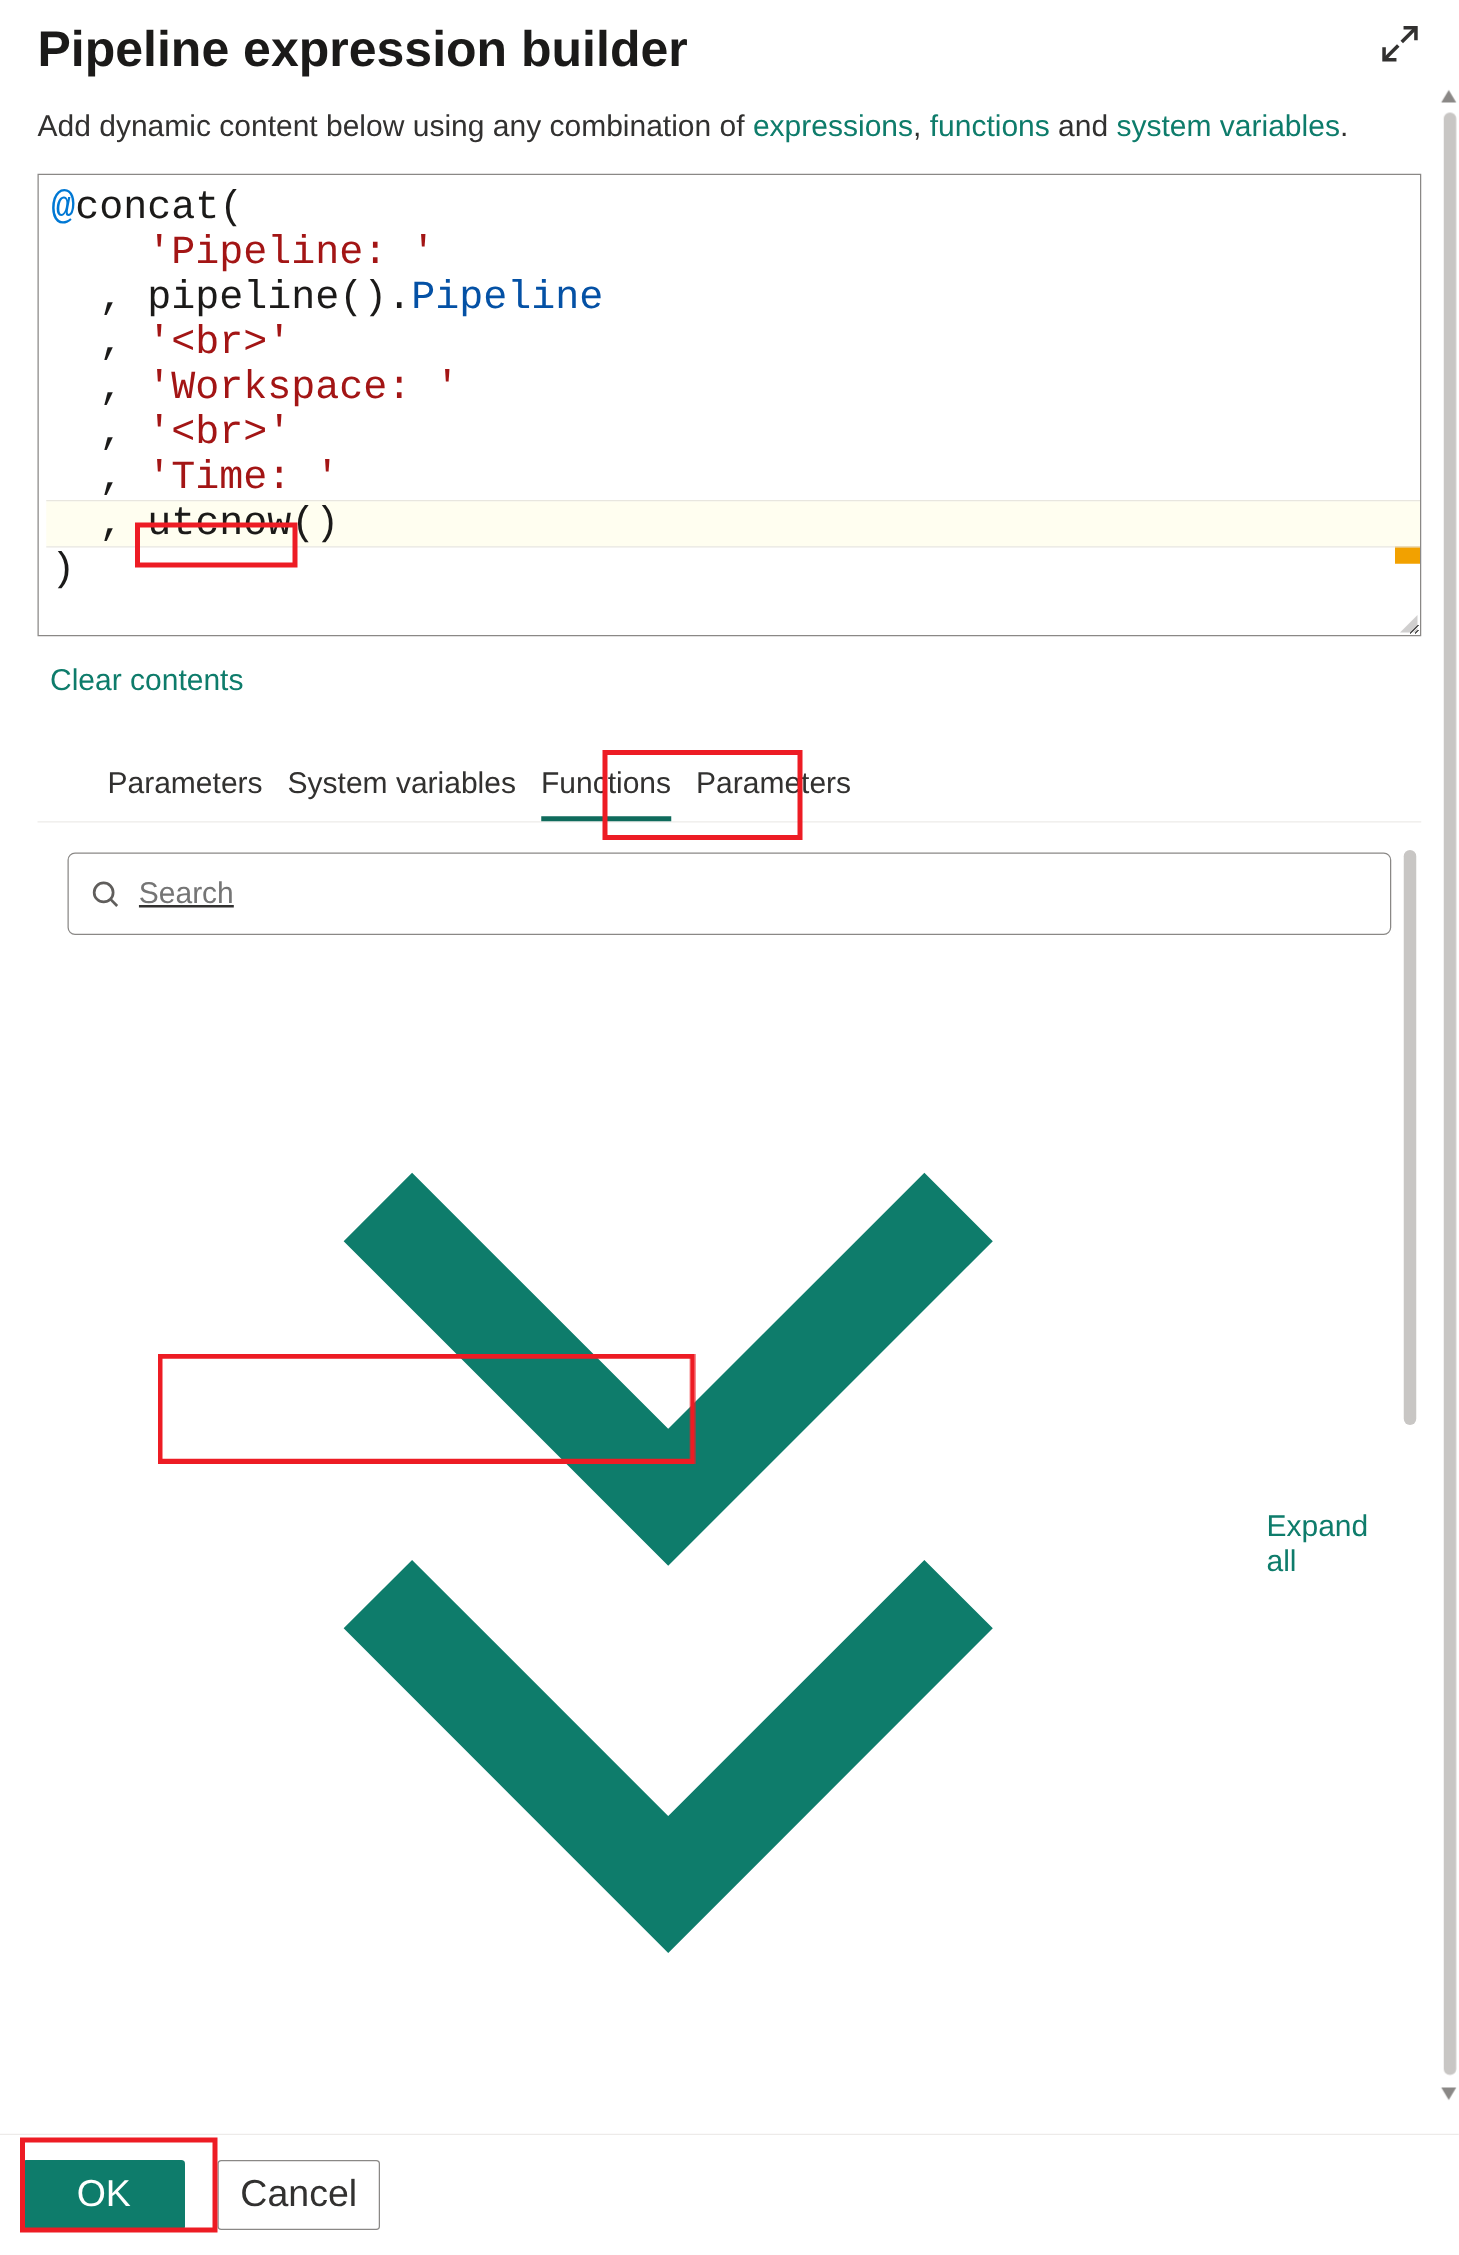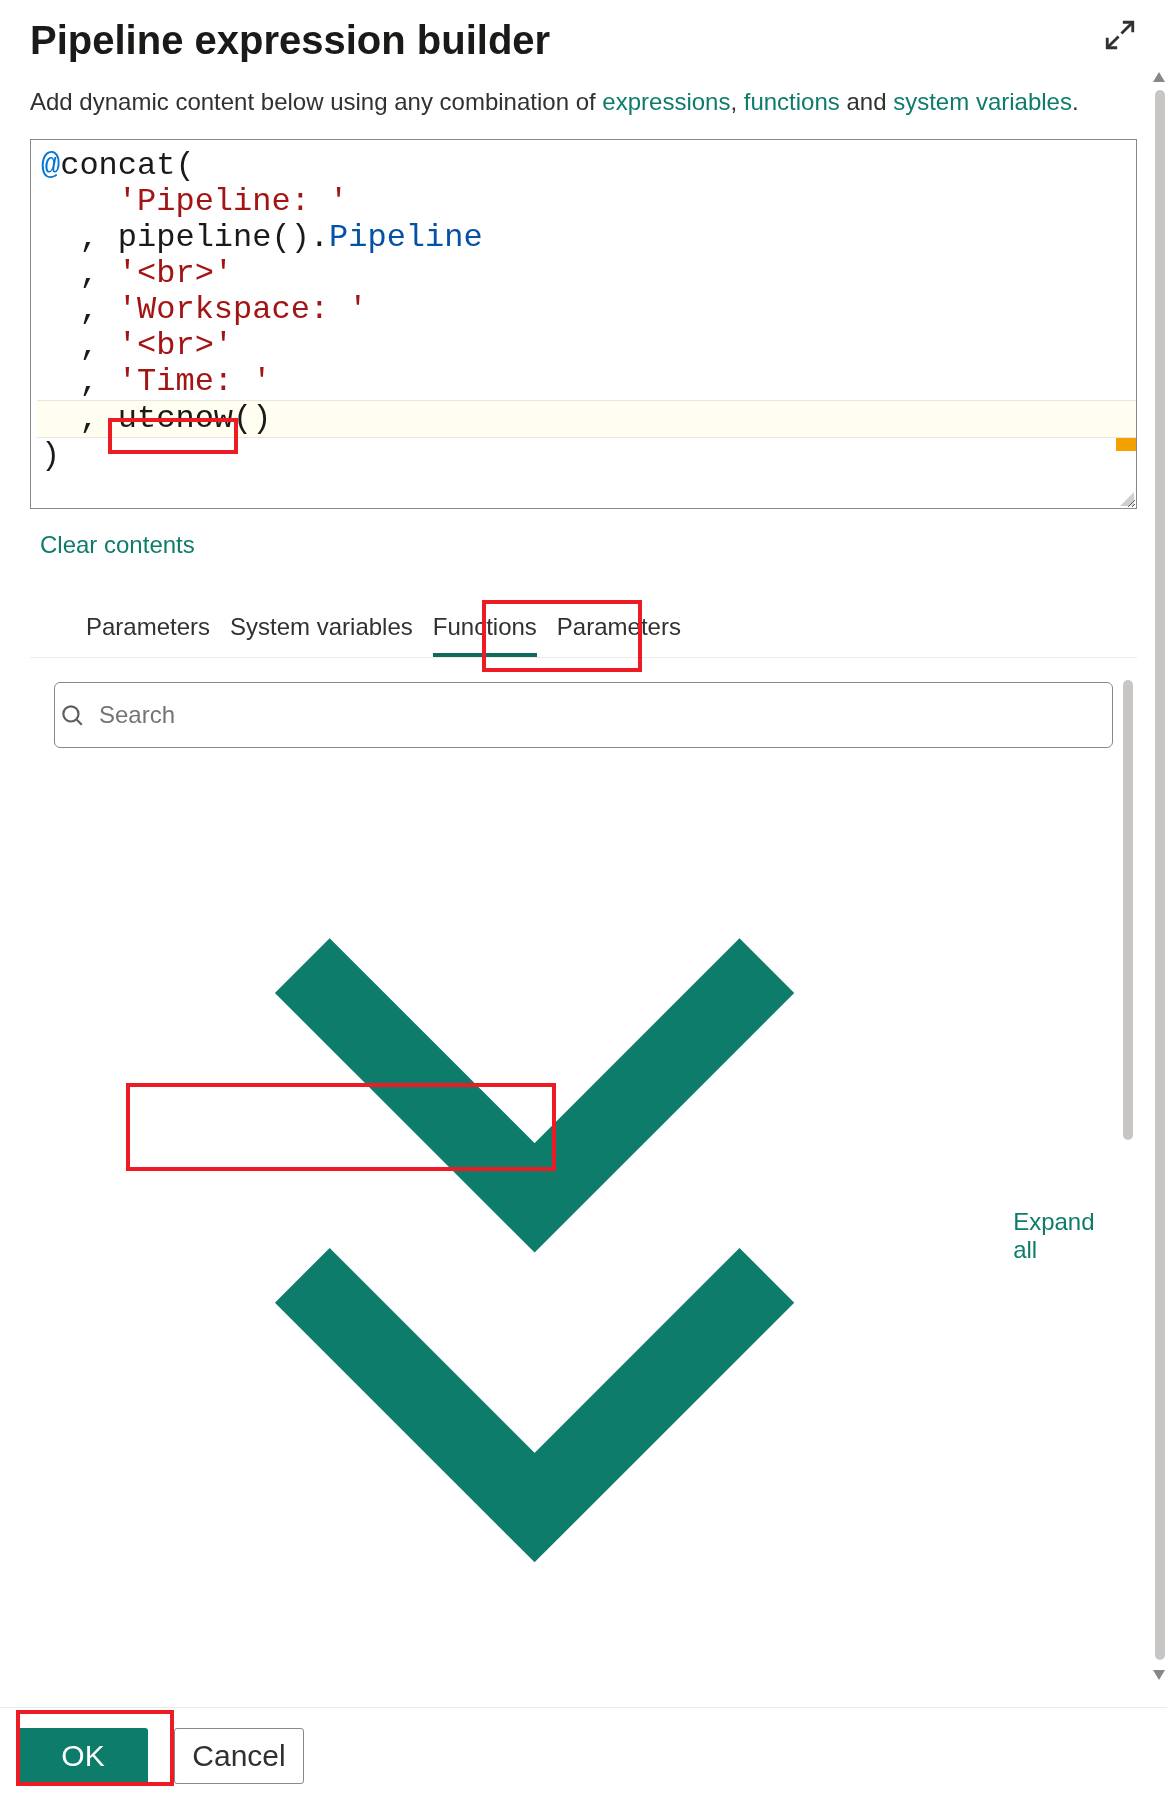--- a/index.html
+++ b/index.html
@@ -124,22 +124,23 @@
   .lower{
     position:relative;
     padding: 0 24px 24px 24px;
   }
   .search-wrap{
     border:1px solid #8a8886;
     border-radius:6px;
     height:66px;
     display:flex;
     align-items:center;
-    padding:0 4px;
+    padding:0 16px;
     margin-bottom:24px;
+    text-decoration:underline;
   }
   .search-wrap svg{ width:26px; height:26px; color:#605e5c; margin-right:14px;}
   .search-wrap input{
     border:none; outline:none;
     font-size:24px;
     color:#605e5c;
     flex:1;
     background:transparent;
   }
   .expand-all{

